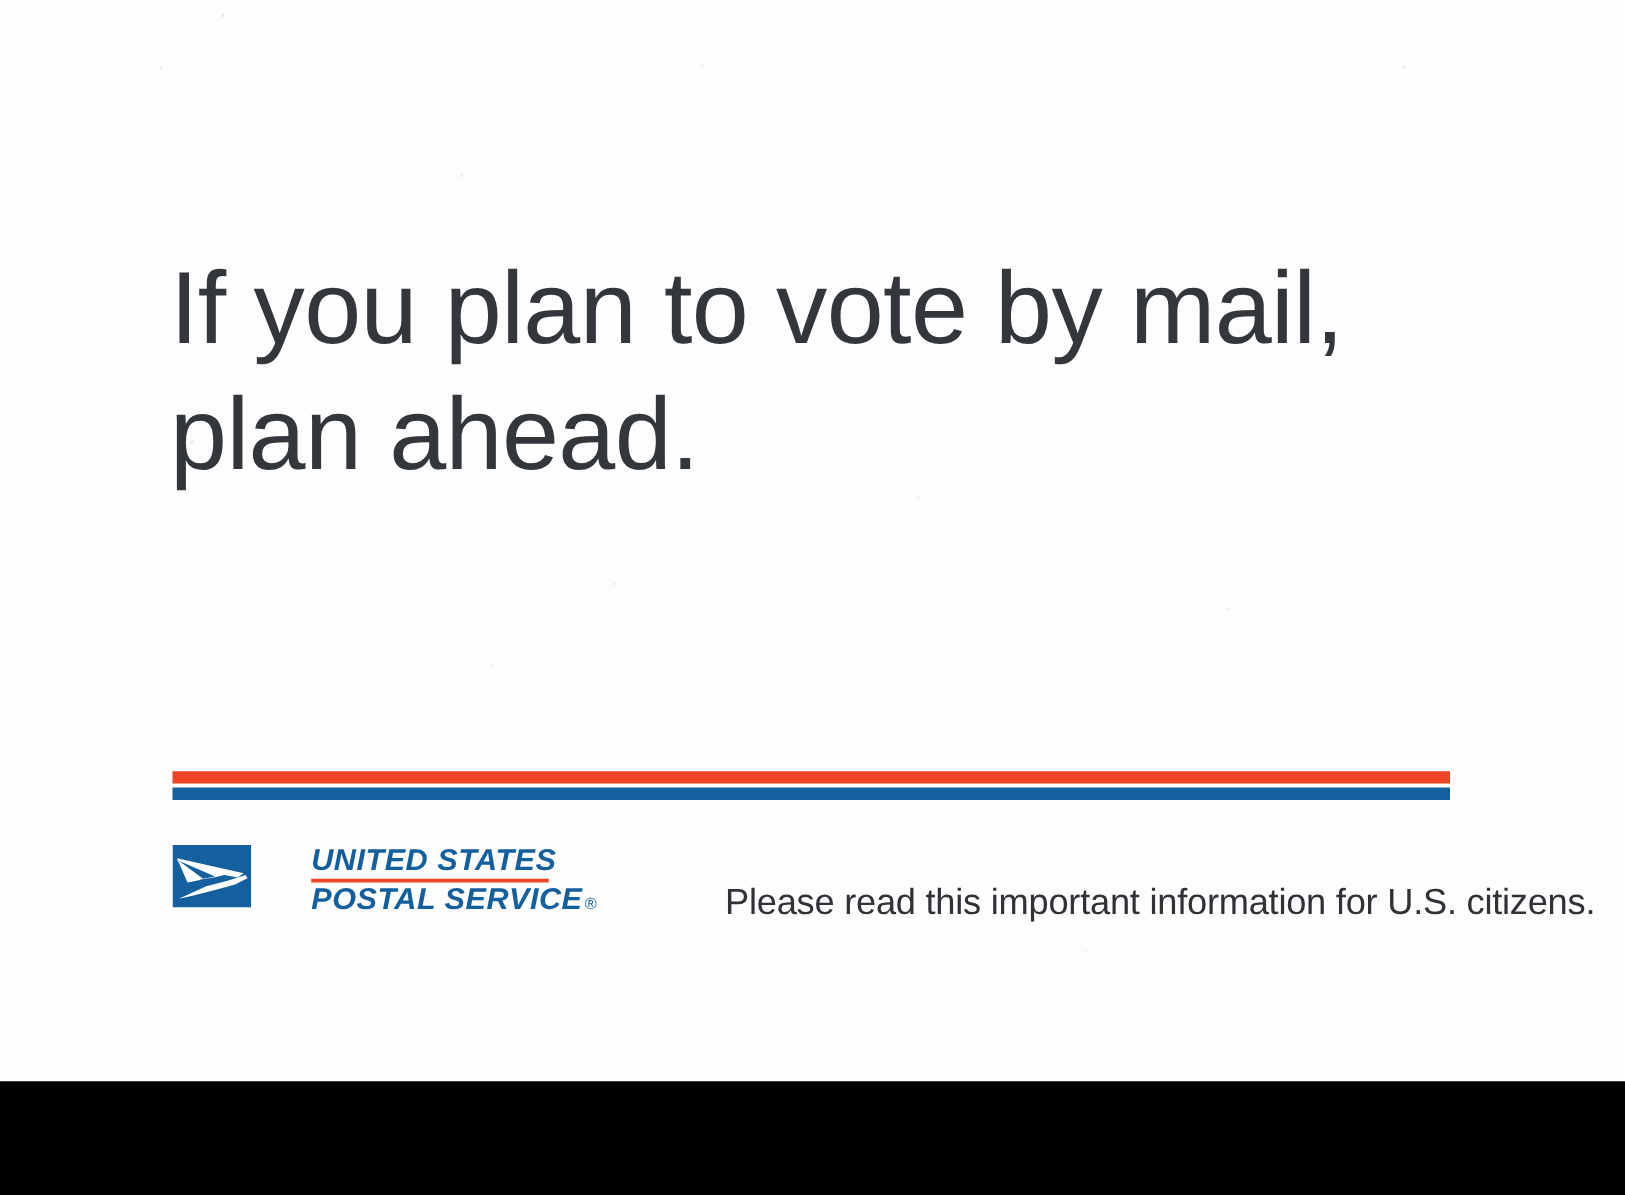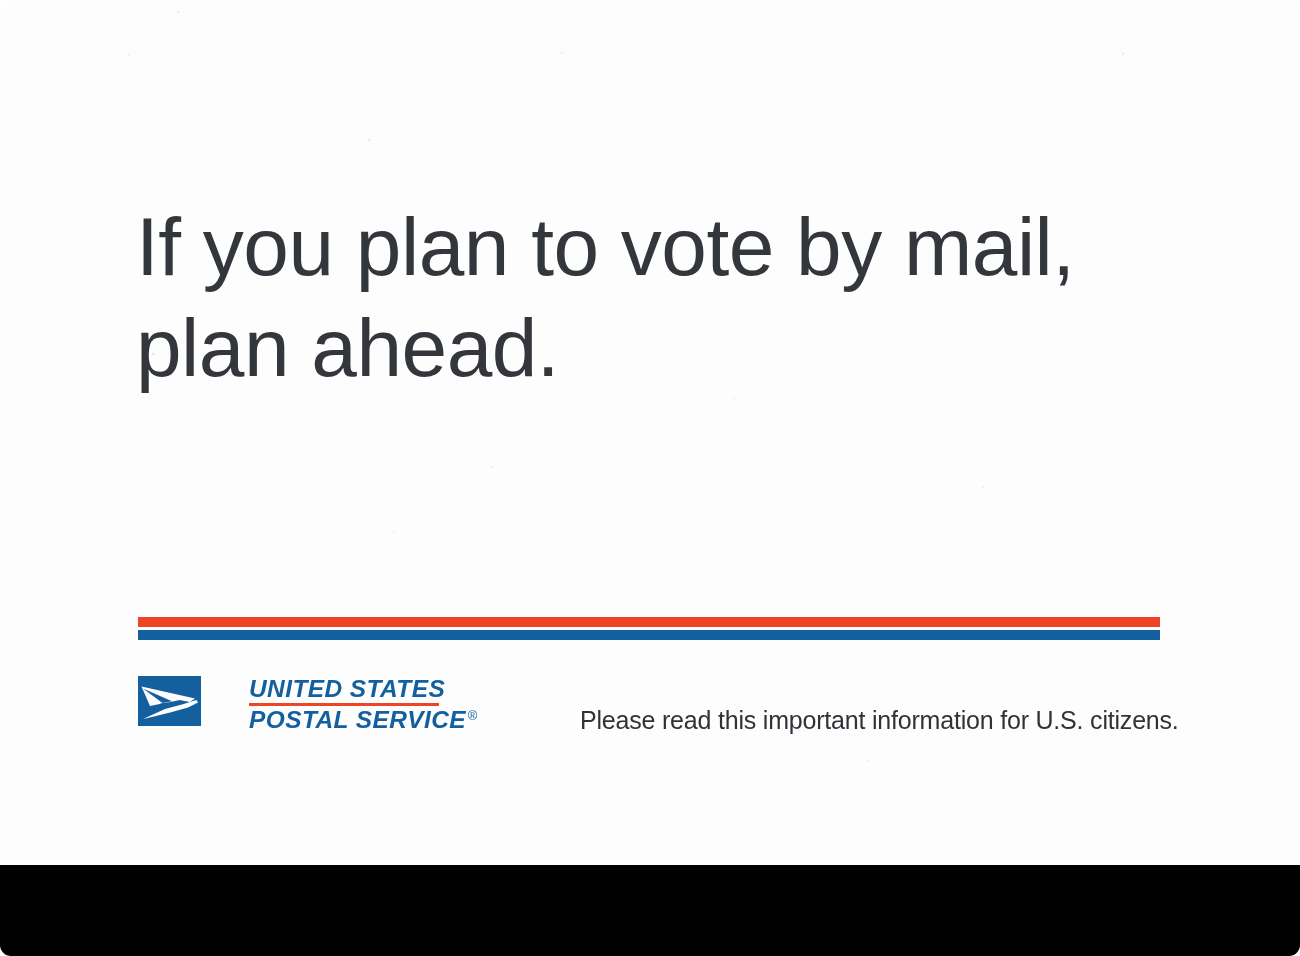--- a/index.html
+++ b/index.html
@@ -11,21 +11,20 @@
   body {
     font-family: "Liberation Sans", sans-serif;
   }
 
   #stage {
     position: relative;
     width: 1300px;
     height: 956px;
     background: #ffffff;
     overflow: hidden;
-    border-radius: 11px;
   }
 
   
   .postcard {
     position: absolute;
     left: 0;
     top: 0;
     width: 1300px;
     height: 865px;
     background: #fdfdfd;
@@ -119,20 +118,21 @@
     transform-origin: left center;
   }
   .usps-redline {
     height: 2.5px;
     background: #ee4526;
     width: 190px;
     margin: 2px 0 2px 0;
   }
   .usps-line2row {
     display: flex;
+    align-items: flex-end;
   }
   .usps-line2 {
     font-size: 24px;
     transform: scaleX(1.02);
     transform-origin: left center;
   }
   .usps-reg {
     font-size: 13px;
     font-style: normal;
     font-weight: 400;
@@ -140,21 +140,21 @@
     margin-left: 6px;
     margin-bottom: 2px;
   }
 
   
   .tagline {
     position: absolute;
     left: 580px;
     top: 706px;
     color: #2f3338;
-    font-size: 25px;
+    font-size: 29px;
     font-weight: 400;
     letter-spacing: -0.2px;
     white-space: nowrap;
   }
 
   
   .watermark-bar {
     position: absolute;
     left: 0;
     top: 865px;

